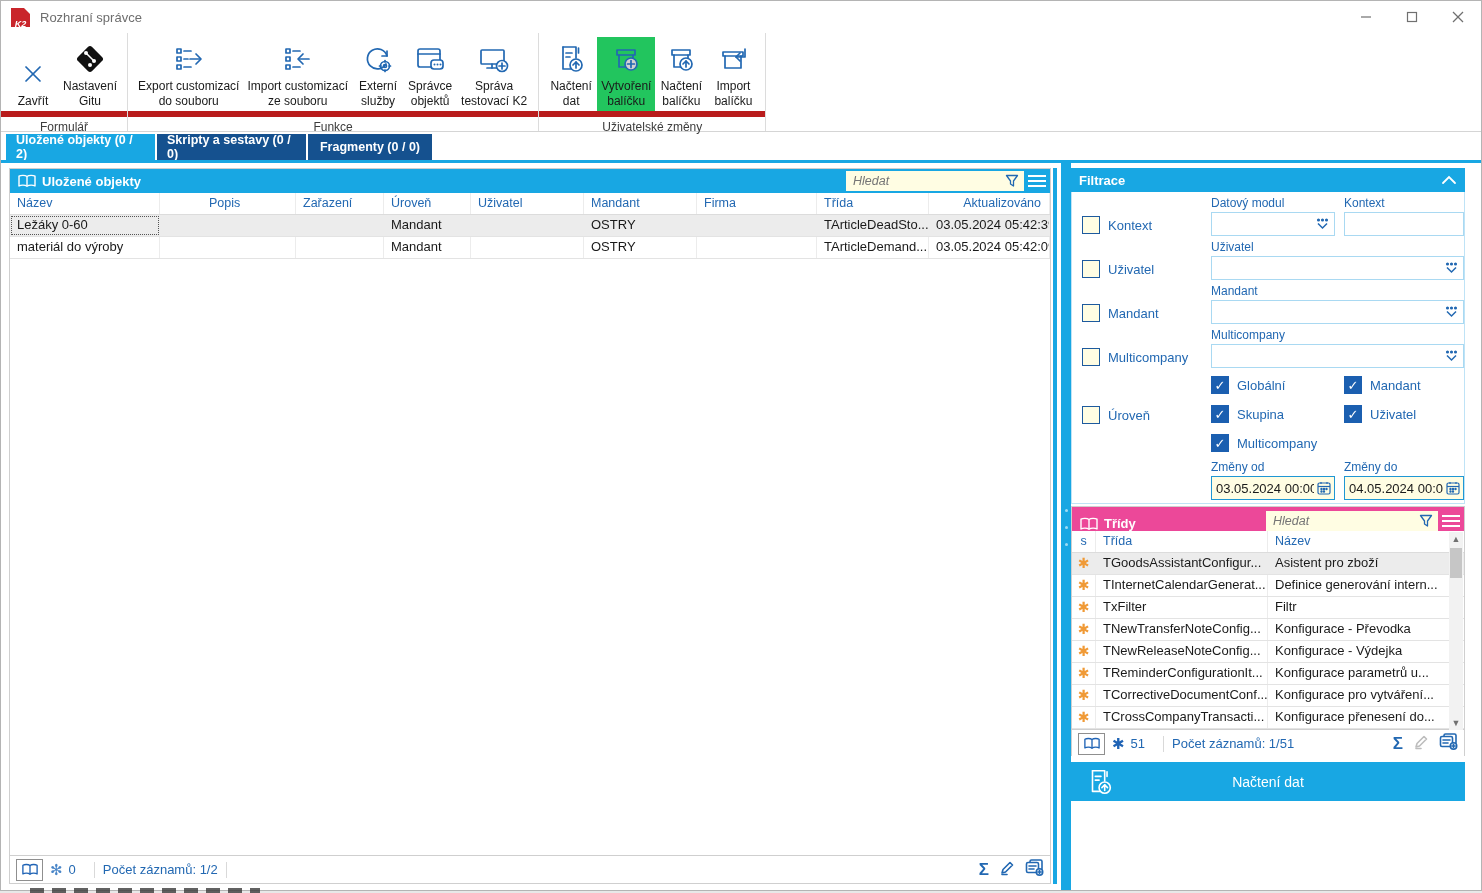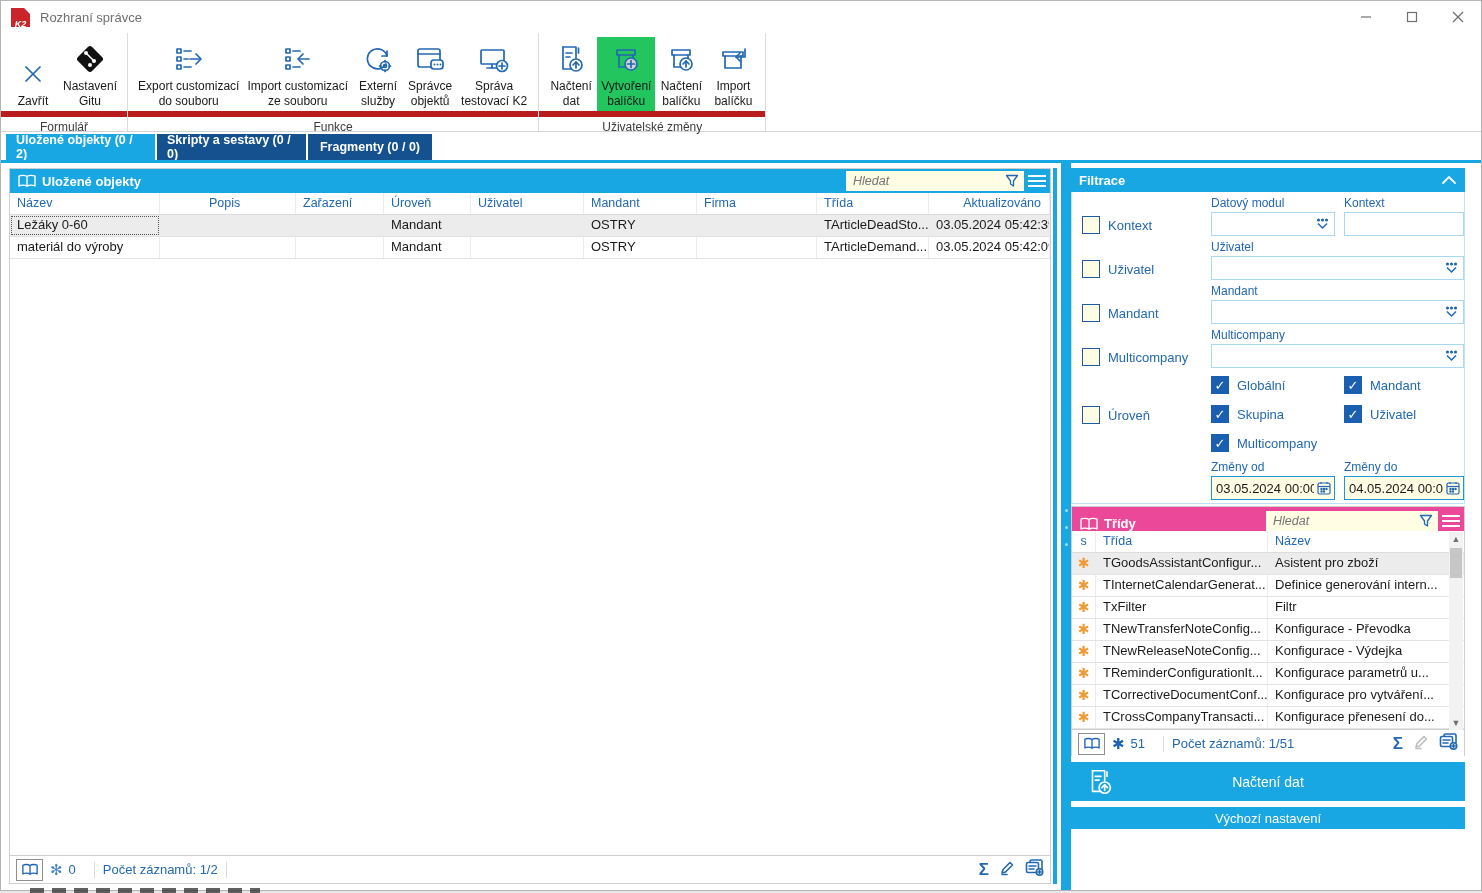--- a/index.html
+++ b/index.html
@@ -673,17 +673,16 @@
           <line x1="11" y1="10" x2="17" y2="10"></line>
           <line x1="11" y1="14" x2="15" y2="14"></line>
           <line x1="23.5" y1="5" x2="23.5" y2="10"></line>
           <circle cx="21" cy="22" r="6"></circle>
           <line x1="21" y1="25" x2="21" y2="19"></line>
           <polyline points="18,22 21,19 24,22"></polyline>
         </svg>
       </span>
     <span class="blabel">Načtení dat</span>
   </div>
-  <div class="btn-default">Výchozí nastavení</div>
 
 </div>
 
 <div class="bg-sliver"></div>
 
 </body></html>

